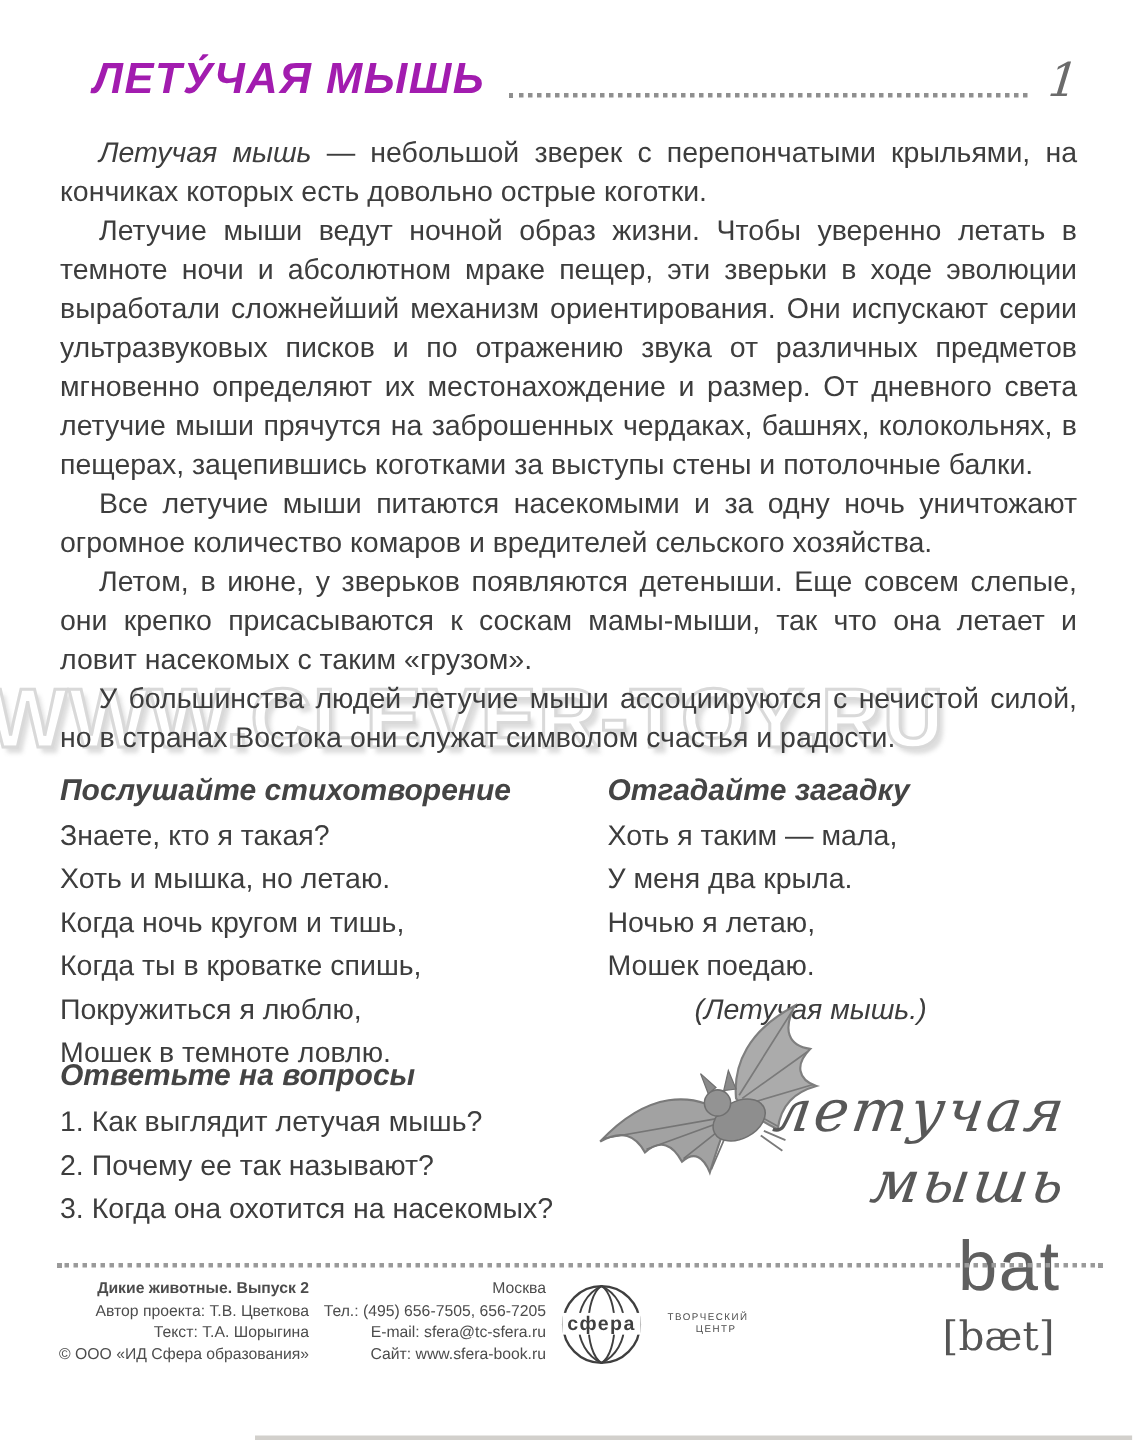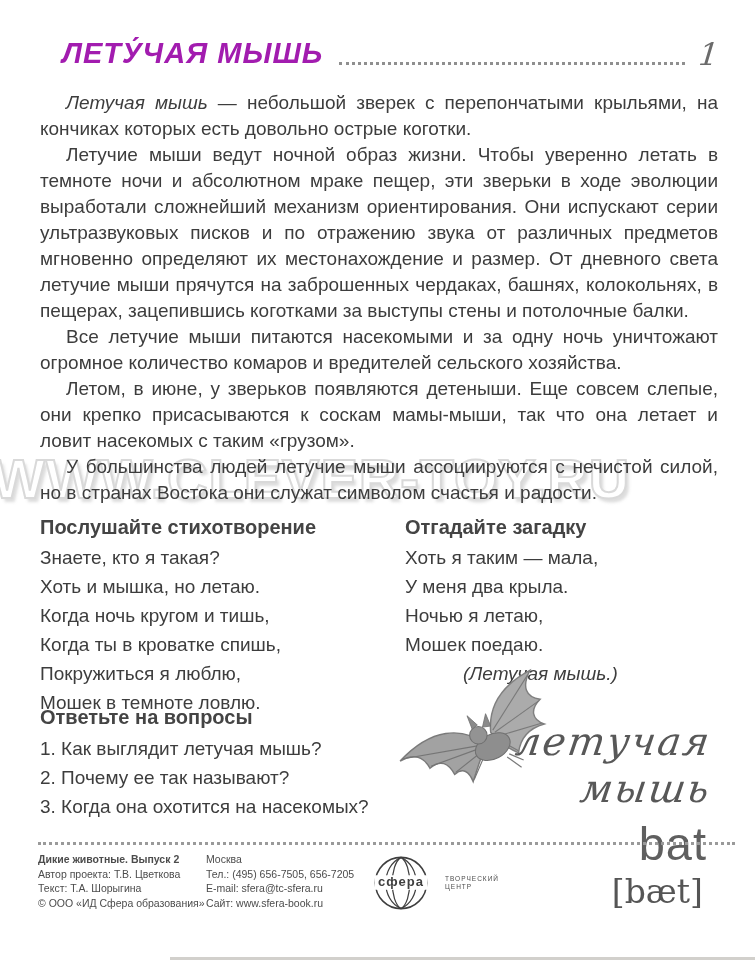--- a/index.html
+++ b/index.html
@@ -47,21 +47,21 @@
     font-size:56px; font-weight:800; letter-spacing:1px;
     color:#ffffff; -webkit-text-stroke:2px #d9d9d9;
     text-shadow:3px 4px 3px rgba(120,120,120,0.25);
     white-space:nowrap; z-index:1; user-select:none;
   }
   
   .cols { position:absolute; top:516px; left:40px; right:36px; display:flex; z-index:2; }
   .col-left  { width:365px; }
   .col-right { flex:1; }
   .sec-heading {
-    font-size:20px; font-weight:bold; 
+    font-size:20px; font-weight:bold; font-style:italic;
     color:#444444; margin-bottom:4px;
   }
   .verse-line { font-size:19px; line-height:29px; }
   .riddle-answer { font-size:19px; line-height:29px; font-style:italic; padding-left:58px; }
   
   .questions { position:absolute; top:706px; left:40px; width:390px; z-index:2; }
   .questions .sec-heading { margin-bottom:5px; }
   .q-line { font-size:19px; line-height:29px; }
   
   .bat-art { position:absolute; top:664px; left:396px; width:175px; height:155px; z-index:2; }
@@ -73,26 +73,26 @@
     font-family:"DejaVu Serif", serif; font-style:italic;
     font-size:39px; line-height:47px; color:#585858;
     letter-spacing:2px; transform:skewX(-8deg);
   }
   .vocab-en {
     font-size:47px; line-height:52px; color:#5f5f5f;
     letter-spacing:1px; margin-top:6px; padding-right:4px;
   }
   .vocab-tr {
     font-family:"DejaVu Serif", serif;
-    font-size:33px; line-height:44px; color:#555555;
+    font-size:27px; line-height:44px; color:#555555;
     padding-right:8px;
   }
   
   .footer {
-    position:absolute; top:842px; left:38px; right:20px; z-index:2;
+    position:absolute; top:842px; left:38px; right:20px; z-index:2;text-align:right;
   }
   .footer-rule { border-top:3px dotted #9a9a9a; height:2px; margin-bottom:7px; }
   .footer-cols { display:flex; align-items:flex-start; }
   .f-col1 { width:168px; }
   .f-col2 { width:158px; margin-left:0px; }
   .f-line { font-size:10.5px; line-height:14.5px; color:#4c4c4c; }
   .f-bold { font-weight:bold; }
   .f-logo { display:flex; align-items:center; margin-left:8px; margin-top:2px;gap:10px; }
   .f-logo-tag {
     font-size:6.5px; line-height:8px; letter-spacing:1px;

